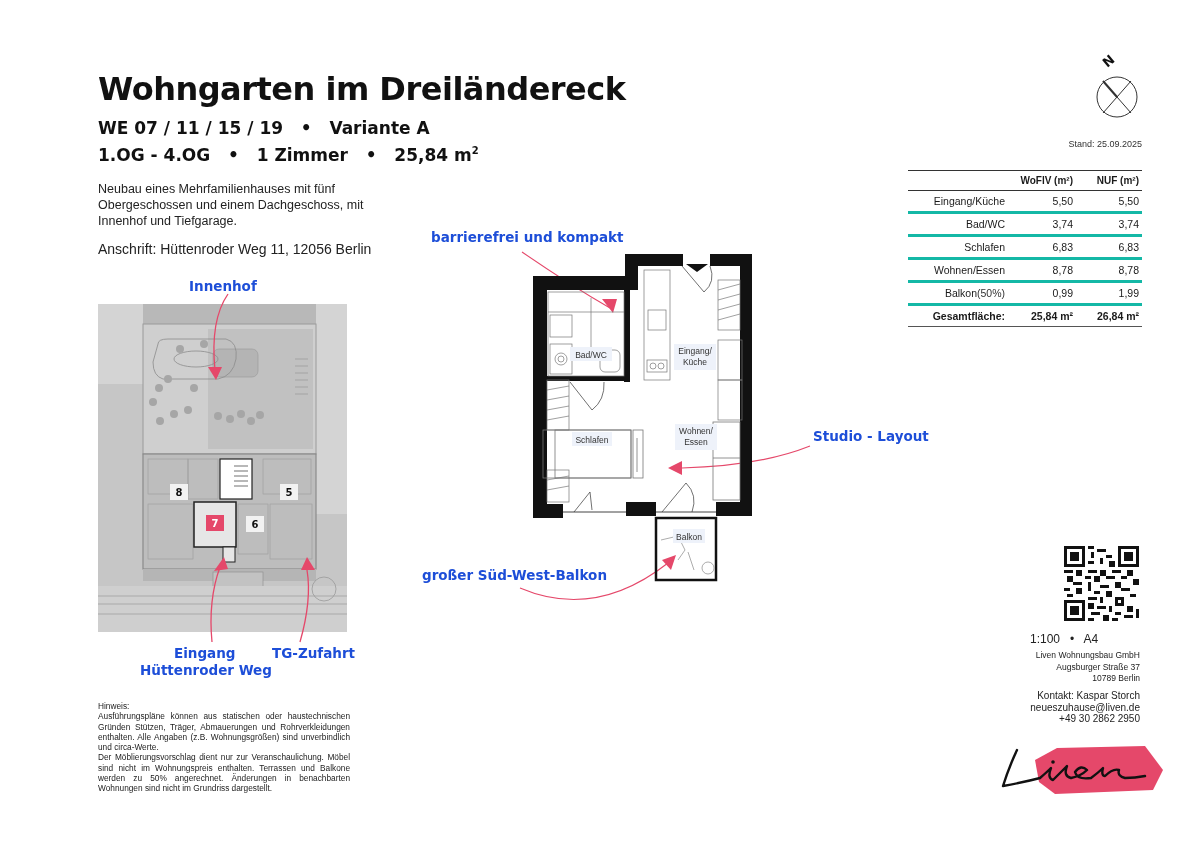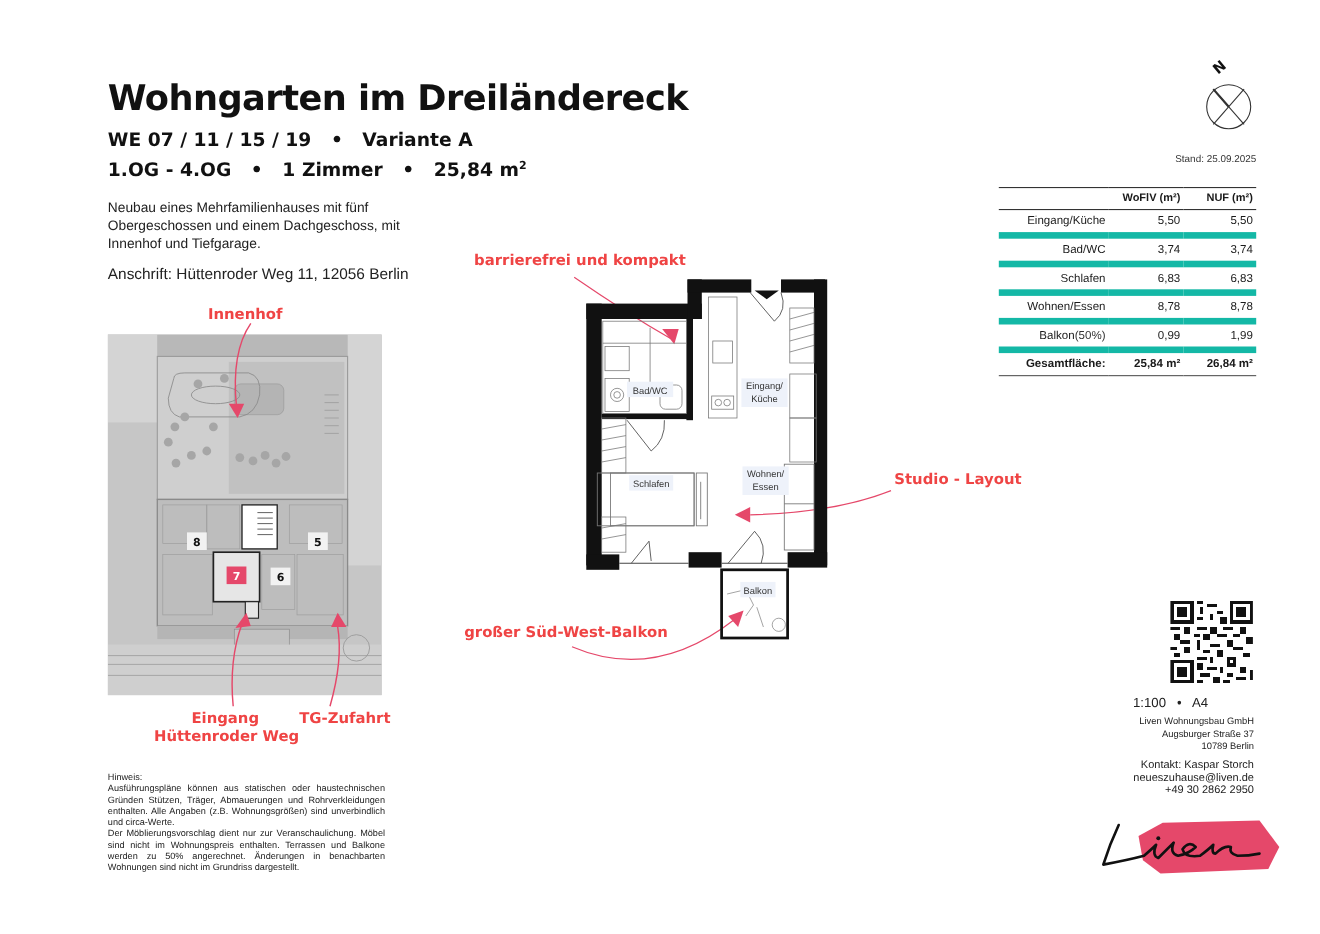--- a/index.html
+++ b/index.html
@@ -9,38 +9,38 @@
   .abs { position: absolute; }
 
   .title { left: 98px; top: 70px; font-family: "DejaVu Sans", sans-serif; font-weight: bold; font-size: 32px; letter-spacing: -0.5px; color: #111; }
   .subline { left: 98px; font-family: "DejaVu Sans", sans-serif; font-weight: bold; font-size: 17px; color: #111; white-space: pre; }
   .sub1 { top: 118px; }
   .sub2 { top: 145px; }
   .sub2 sup { font-size: 10px; }
   .desc { left: 98px; top: 181px; width: 270px; font-size: 12.5px; line-height: 16px; color: #222; }
   .address { left: 98px; top: 241px; font-size: 14px; color: #222; }
 
-  .pink { color: #ef4444; font-family: "DejaVu Sans", sans-serif; font-weight: bold; font-size: 13.5px; }
+  .pink { color: #1d4ed8; font-family: "DejaVu Sans", sans-serif; font-weight: bold; font-size: 13.5px; }
 
   
   .siteplan { left: 98px; top: 304px; width: 249px; height: 328px; background: #c9c9c9; overflow: hidden; }
 
   
   .hint { left: 98px; top: 701px; width: 252px; font-size: 8.3px; line-height: 10.3px; color: #222; text-align: justify; }
 
   
   .compass { left: 1093px; top: 50px; width: 48px; height: 70px; }
   .stand { left: 1030px; top: 139px; width: 112px; text-align: right; font-size: 9px; color: #333; }
 
   
   .areatable { left: 908px; top: 170px; width: 234px; border-collapse: collapse; font-size: 10.5px; }
   .areatable th, .areatable td { padding: 4px 3px; height: 19.5px; text-align: right; font-weight: normal; }
   .areatable thead tr { border-top: 1.5px solid #333; border-bottom: 1.5px solid #333; }
   .areatable thead th { font-weight: bold; font-size: 10px; }
-  .areatable tbody tr { border-bottom: 6px solid #14b8a6; }
+  .areatable tbody tr { border-bottom: 3px solid #14b8a6; }
   .areatable tfoot tr { border-top: 1.5px solid #555; border-bottom: 1.5px solid #555; }
   .areatable tfoot td { font-weight: bold; }
   .areatable .pct { float: right; color: #333; }
 
   
   .qr { left: 1064px; top: 546px; width: 75px; height: 75px; }
 
   .scale { left: 1030px; top: 632px; width: 110px; font-size: 12px; color: #222; white-space: pre; }
   .company { left: 1000px; top: 650px; width: 140px; text-align: right; font-size: 8.5px; line-height: 11.5px; color: #222; }
   .contact { left: 1000px; top: 690px; width: 140px; text-align: right; font-size: 10px; line-height: 11.5px; color: #222; }

